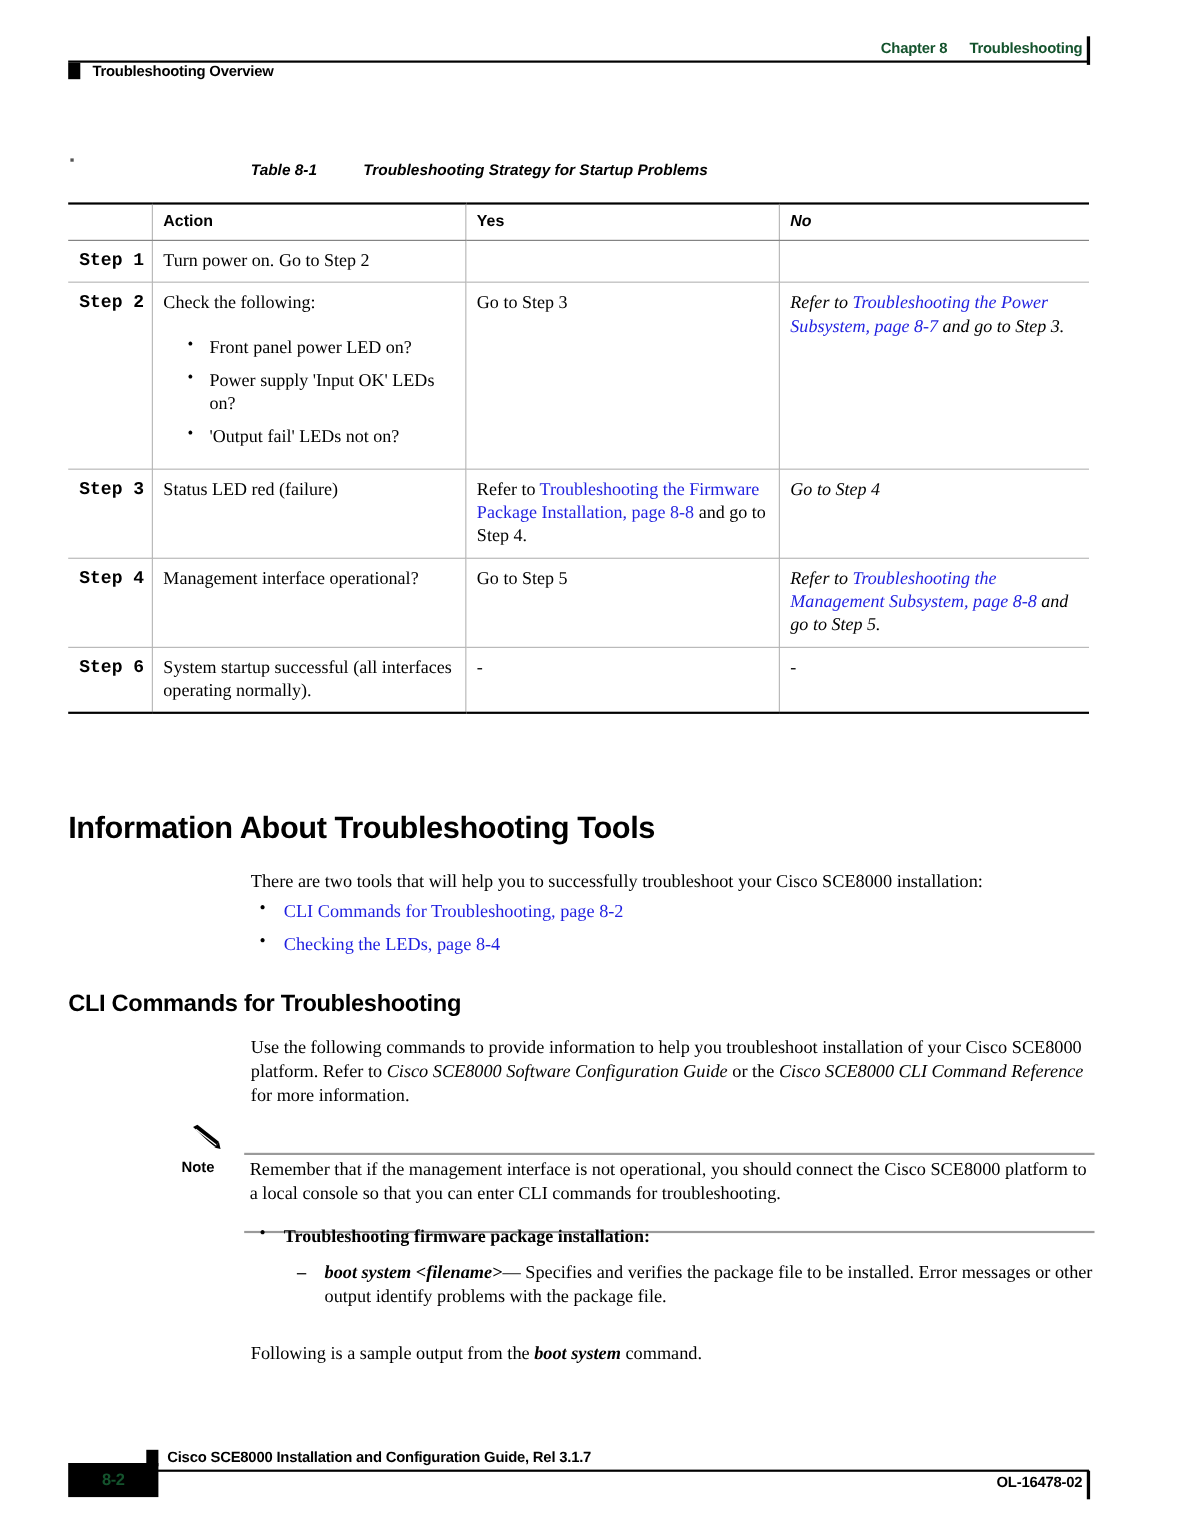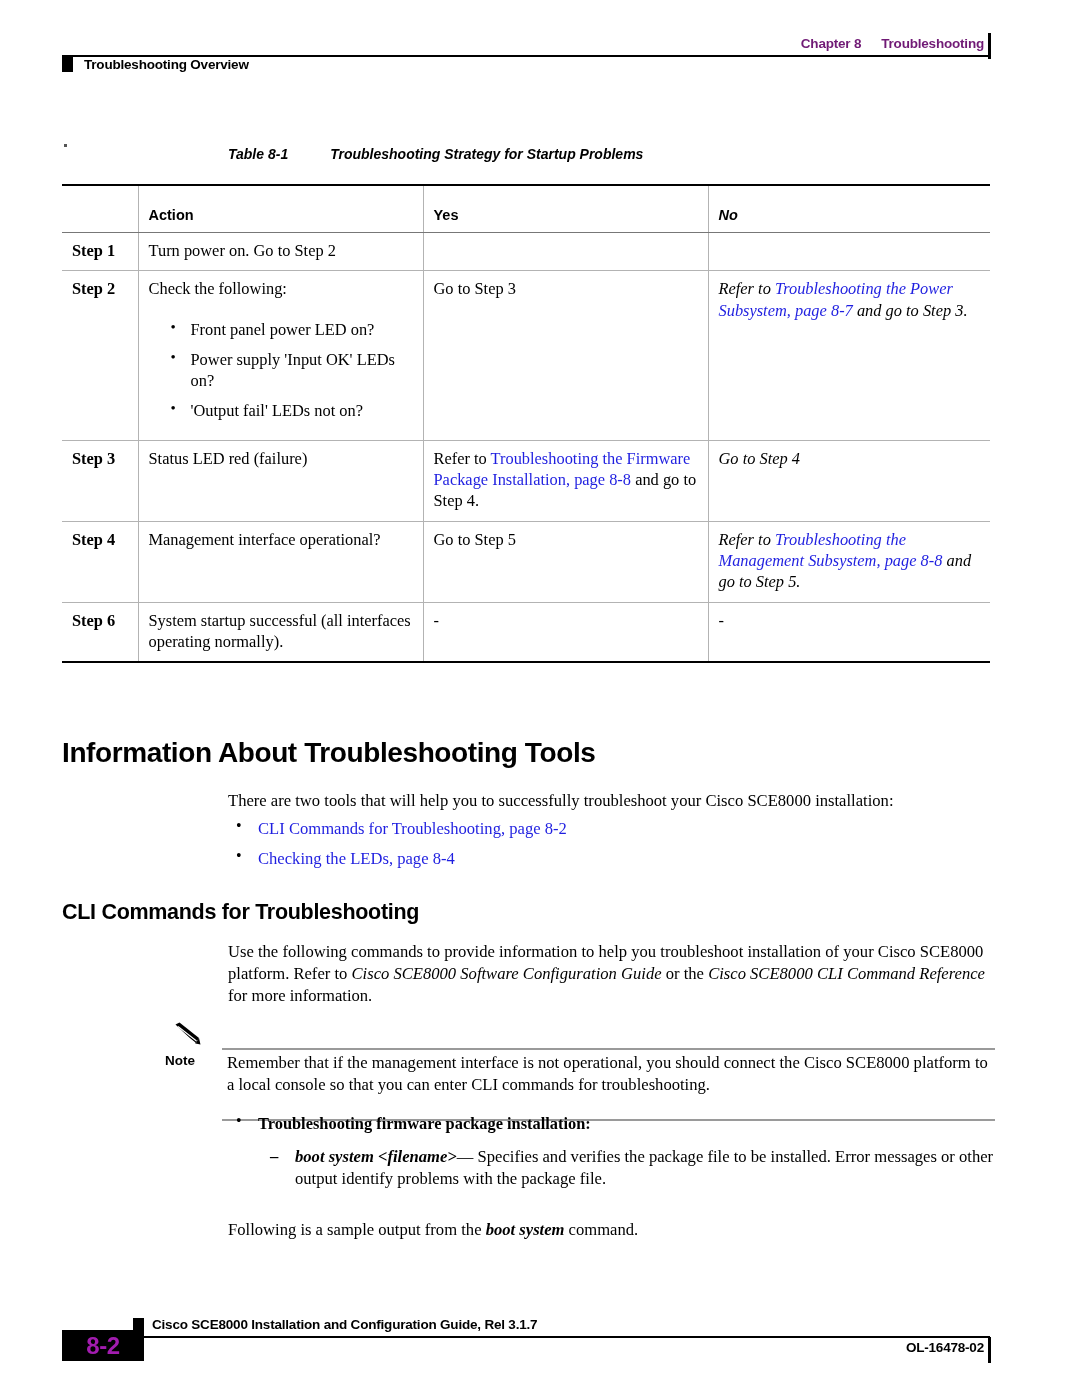--- a/index.html
+++ b/index.html
@@ -25,21 +25,21 @@
   }
   .hdr-right {
     position: absolute;
     right: 96px;
     top: 36px;
     font-family: "Liberation Sans", sans-serif;
     font-weight: bold;
     font-size: 13.5px;
     letter-spacing: -0.2px;
     white-space: nowrap;
-    color: #701a75;
+    color: #14532d;
   }
   .hdr-right .chapnum { margin-right: 20px; }
   .hdr-rule {
     position: absolute;
     left: 62px;
     top: 55px;
     width: 928px;
     height: 2px;
     background: #000;
   }
@@ -112,32 +112,32 @@
   }
   table.tbl th:last-child, table.tbl td:last-child { border-right: none; font-style: italic; }
   table.tbl th:first-child, table.tbl td:first-child { border-right: 1px solid #b3b3b3; }
 
   table.tbl thead th {
     font-family: "Liberation Sans", sans-serif;
     font-weight: bold;
     font-size: 14.5px;
     border-top: 2.5px solid #000;
     border-bottom: 1px solid #777;
-    padding-top: 20px;
+    padding-top: 6px;
     padding-bottom: 7px;
     text-align: left;
   }
   table.tbl tbody tr td {
     border-bottom: 1px solid #b3b3b3;
   }
   table.tbl tbody tr.last td {
     border-bottom: 2.5px solid #000;
   }
   td.stepcell {
-    font-family: Liberation Serif, serif;
+    font-family: Liberation Mono, monospace;
     font-weight: bold;
     font-size: 14px;
     white-space: nowrap;
   }
   .lnk { color: #1f1fe0; }
   ul.cellbullets {
     margin: 19px 0 2px 0;
     padding: 0 0 0 22px;
     list-style: none;
   }
@@ -350,24 +350,24 @@
     background: #000;
   }
   .ftr-pagenum {
     position: absolute;
     left: 62px;
     top: 1330px;
     width: 82px;
     height: 31px;
     line-height: 31px;
     text-align: center;
-    color: #a21caf;
-    font-family: "Liberation Sans", sans-serif;
-    font-weight: bold;
-    font-size: 24px;
+    color: #14532d;
+    font-family: "Liberation Sans", sans-serif;
+    font-weight: bold;
+    font-size: 15px;
     letter-spacing: -0.4px;
   }
   .ftr-docid {
     position: absolute;
     right: 96px;
     top: 1340px;
     font-family: "Liberation Sans", sans-serif;
     font-weight: bold;
     font-size: 13.5px;
     letter-spacing: -0.2px;

